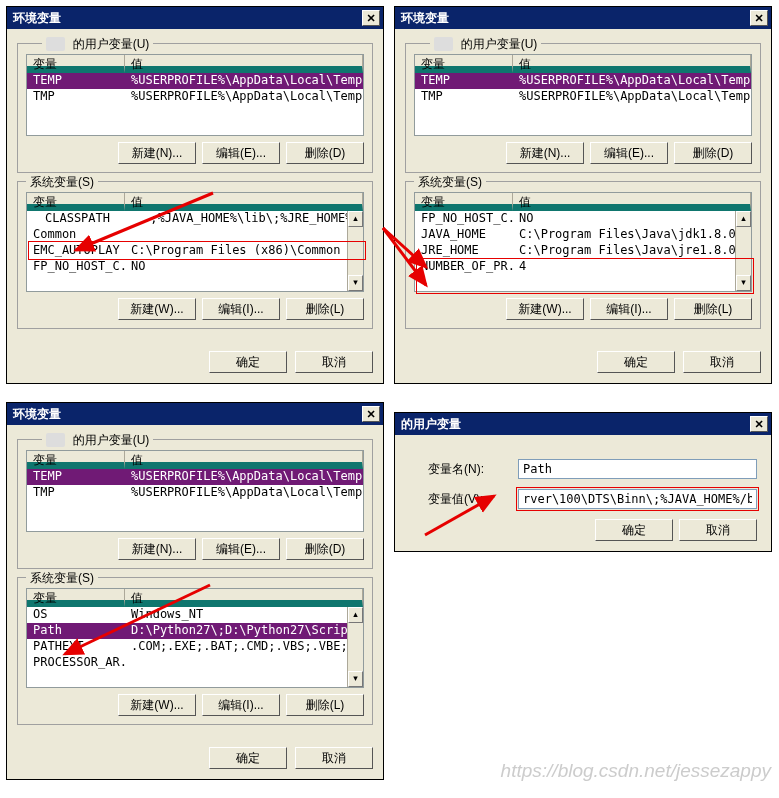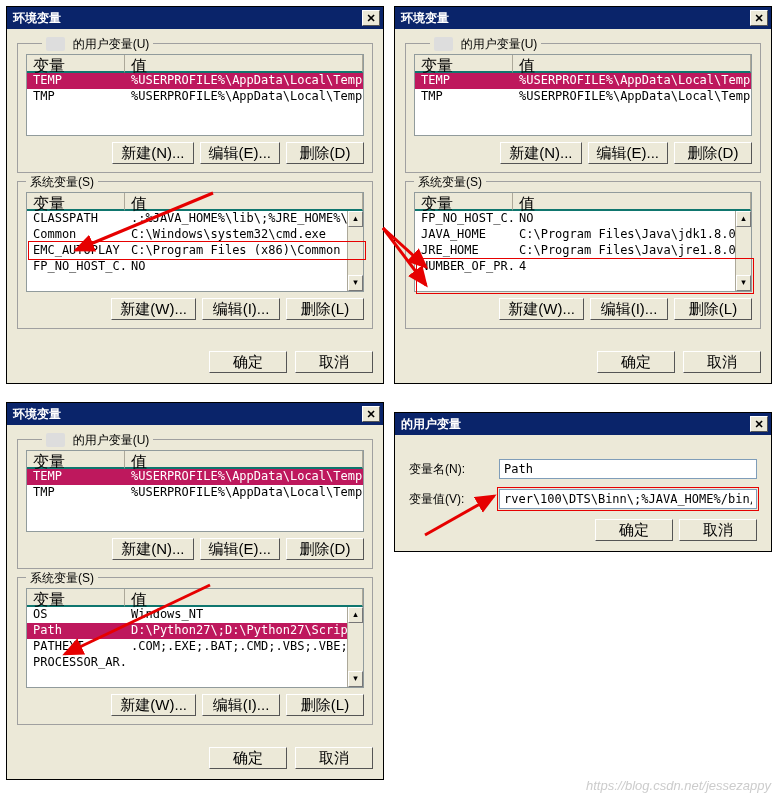--- a/index.html
+++ b/index.html
@@ -62,56 +62,56 @@
     overflow: hidden;
     position: relative;
   }
   .lv-head {
     display: flex;
     height: 18px;
     background: #ece9d8;
   }
   .lv-head .col {
     border-right: 1px solid #aca899;
-    border-bottom: 2px solid #0f766e;
+    border-bottom: 7px solid #0f766e;
     padding: 1px 6px;
-    font-size: 16px;
+    font-size: 12px;
     color: #000;
     white-space: nowrap;
   }
   .lv-rows { }
   .lv-row {
     display: flex;
     height: 16px;
     font-family: Consolas, "Lucida Console", monospace;
     font-size: 12px;
     color: #000;
   }
   .lv-row .cell {
     padding: 0 6px;
     white-space: nowrap;
     overflow: hidden;
   }
   .lv-row.selected {
-    background: #be185d;
+    background: #701a75;
     color: #fff;
   }
   .btnrow {
     display: flex;
     justify-content: flex-end;
     gap: 6px;
     margin-top: 6px;
   }
   .btn {
     min-width: 78px;
     height: 22px;
     background: #ece9d8;
     border: 1px solid #555;
     border-top-color:#fff; border-left-color:#fff;
-    font-size: 15px;
+    font-size: 12px;
     color: #000;
     cursor: pointer;
     padding: 0 8px;
     display:flex;align-items:center;justify-content:center;
     white-space: nowrap;
   }
   .bottom-btns {
     display:flex;
     justify-content:flex-end;
     gap:8px;
@@ -150,23 +150,23 @@
   .field-row input {
     flex:1; height:20px;
     border:1px solid #7f9db9;
     font-family: Consolas, monospace;
     font-size:12px;
     padding:0 4px;
     background:#fff;
   }
   .watermark {
     position:absolute;
-    right:8px; bottom:5px;
+    right:8px; bottom:16px;
     color:#ccc;
-    font-size:13px;
+    font-size:19px;
     font-style:italic;
     pointer-events:none;
   }
 </style>
 </head>
 <body>
 
 <div class="dialog" style="left:6px; top:6px; width:378px;">
   <div class="titlebar">
     <span class="tb-title">环境变量</span>
@@ -203,26 +203,25 @@
 
     <div class="groupbox">
       <span class="legend">系统变量(S)</span>
       <div class="listview" style="height:100px;">
         <div class="lv-head">
           <div class="col" style="width:98px">变量</div>
           <div class="col" style="flex:1">值</div>
         </div>
         <div class="lv-rows" id="sys-rows-1">
             <div class="lv-row">
-              <div class="cell" style="width: 98px;">CLASSPATH</div>
+              <div class="cell" style="width: 98px; margin-left: 12px;">CLASSPATH</div>
               <div class="cell" style="flex: 1 1 0%;">.;%JAVA_HOME%\lib\;%JRE_HOME%\l...</div>
             </div>
             <div class="lv-row">
               <div class="cell" style="width: 98px;">Common</div>
-              <div class="cell" style="flex: 1 1 0%;">C:\Windows\system32\cmd.exe</div>
             </div>
             <div class="lv-row">
               <div class="cell" style="width: 98px;">EMC_AUTOPLAY</div>
               <div class="cell" style="flex: 1 1 0%;">C:\Program Files (x86)\Common F...</div>
             </div>
             <div class="lv-row">
               <div class="cell" style="width: 98px;">FP_NO_HOST_C...</div>
               <div class="cell" style="flex: 1 1 0%;">NO</div>
             </div>
           </div>
@@ -395,21 +394,21 @@
     <div class="btn">确定</div>
     <div class="btn">取消</div>
   </div>
 </div>
 
 <div class="dialog" style="left:394px; top:412px; width:378px;">
   <div class="titlebar">
     <span class="tb-title">的用户变量</span>
     <div class="close-btn">✕</div>
   </div>
-  <div class="body" style="padding:14px 14px 4px 14px;">
+  <div class="body" style="padding:14px 14px 4px 14px;margin-left:19px;">
     <div class="field-row">
       <label>变量名(N):</label>
       <input type="text" value="Path" style="">
     </div>
     <div class="field-row" style="position:relative;">
       <label>变量值(V):</label>
       <input type="text" style="outline: rgb(230, 0, 0) solid 1px; outline-offset: 1px;" value="rver\100\DTS\Binn\;%JAVA_HOME%/bin/">
     </div>
     <div class="btnrow" style="margin-top:8px; margin-bottom:6px;">
       <div class="btn">确定</div>

